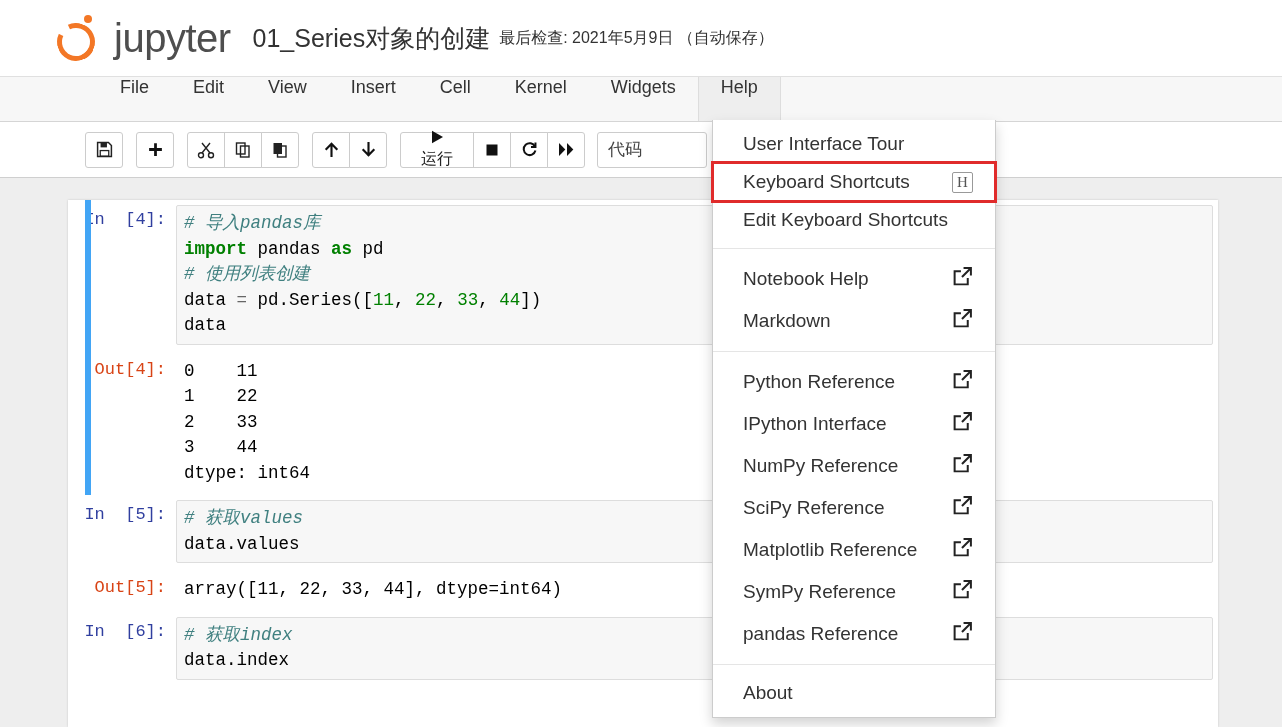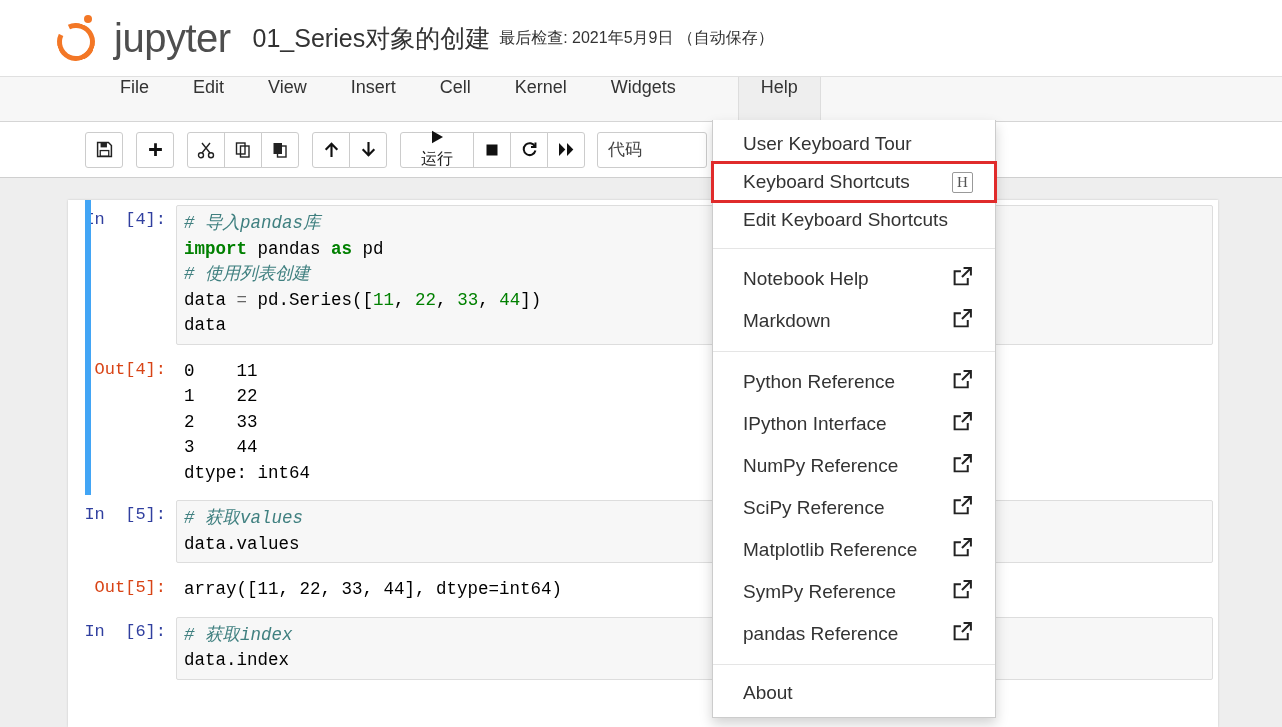--- a/index.html
+++ b/index.html
@@ -100,21 +100,20 @@
     padding: 0 22px;
     font-size: 18px;
     color: #333333;
     cursor: pointer;
     white-space: nowrap;
   }
   .menu-item.active {
     background: #eeeeee;
     border-left: 1px solid #dddddd;
     border-right: 1px solid #dddddd;
-    margin-left: 40px;
   }
 
   
   .toolbar {
     position: absolute;
     top: 122px; left: 0;
     width: 1282px; height: 56px;
     background: #ffffff;
     border-bottom: 1px solid #cfcfcf;
     display: flex;
@@ -419,21 +418,21 @@
         <div class="output-area">array([11, 22, 33, 44], dtype=int64)</div>
       </div>
       <div class="cell">
         <div class="prompt in">In  [6]:</div>
         <div class="input-area"><div><span class="tok-comment"># 获取index</span></div><div><span>data.index</span></div></div>
       </div>
     </div>
 
   <div class="dropdown" id="help-dropdown">
       <div class="dd-item">
-        <span class="label">User Keyboard Tour</span>
+        <span class="label">User Interface Tour</span>
       </div>
       <div class="dd-item highlight">
         <span class="label">Keyboard Shortcuts</span>
         <span class="kbd">H</span>
       </div>
       <div class="dd-item">
         <span class="label">Edit Keyboard Shortcuts</span>
       </div>
       <div class="dd-sep"></div>
       <div class="dd-item">

